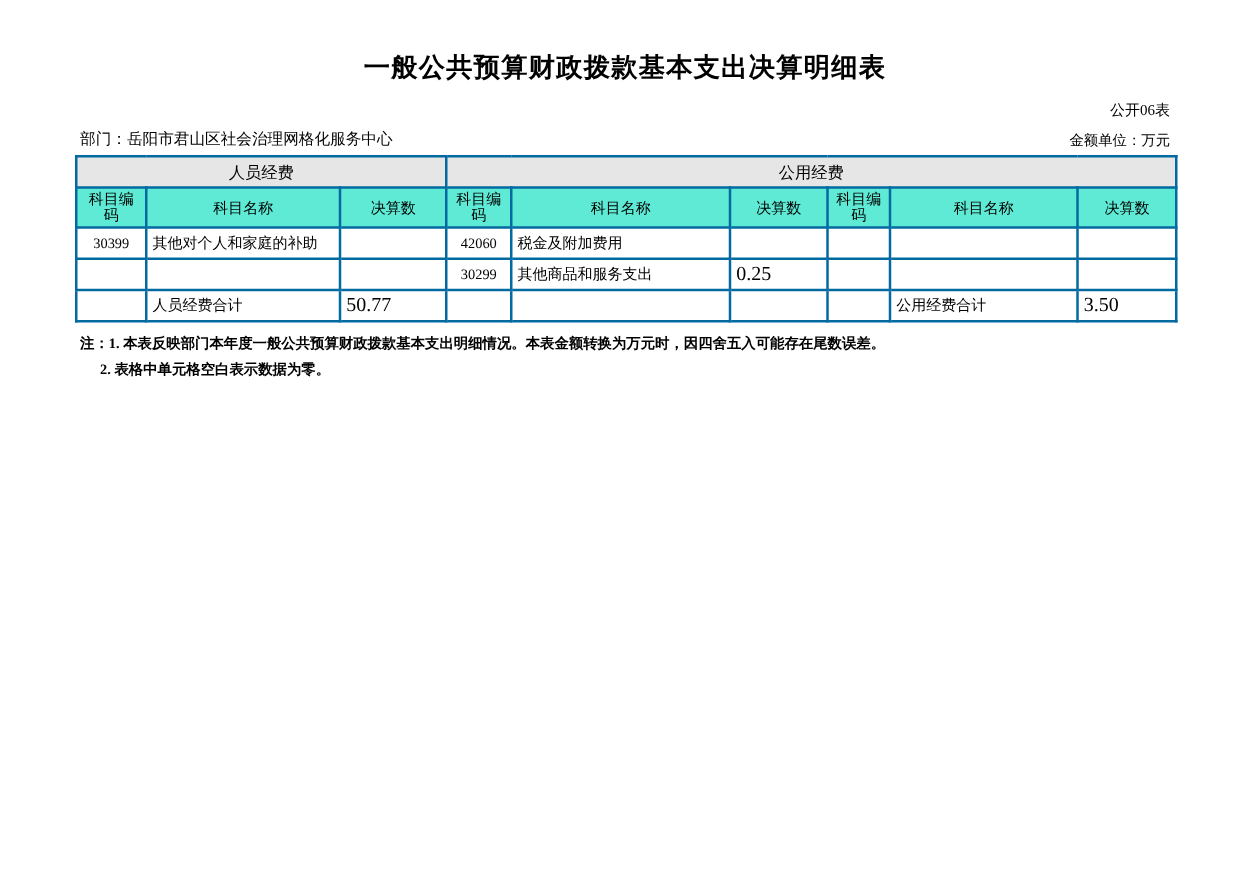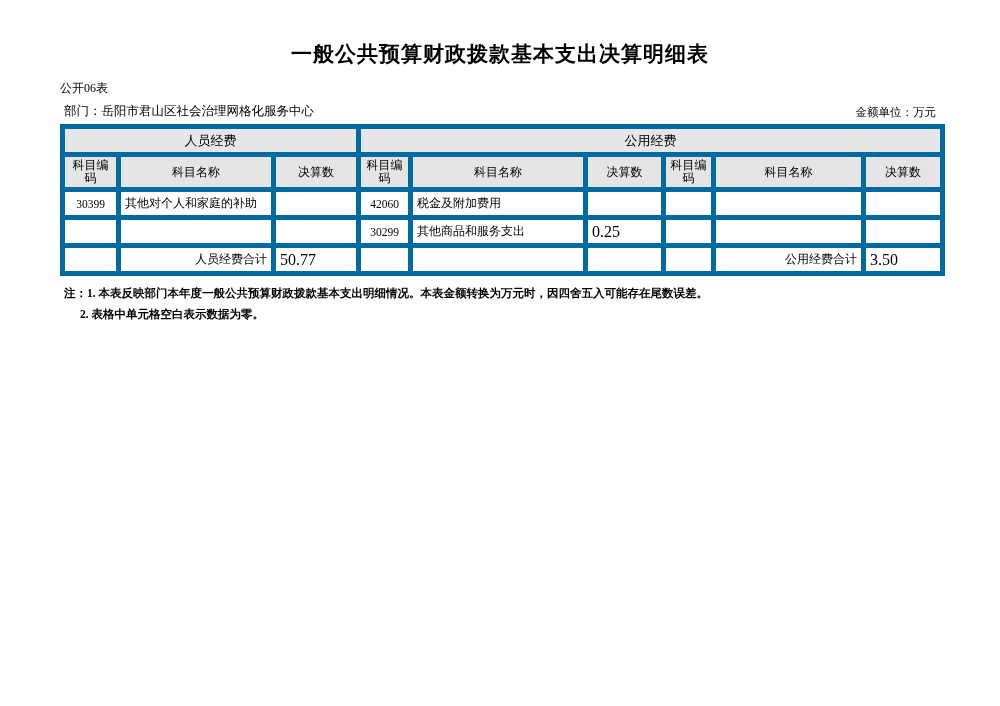--- a/index.html
+++ b/index.html
@@ -25,20 +25,21 @@
   .doc-title {
     text-align: center;
     font-size: 21px;
     font-weight: bold;
     letter-spacing: 1px;
     margin-top: 40px;
     margin-bottom: 0;
     font-family: "Liberation Serif", "DejaVu Serif", serif;
   }
   .sheet-code {
+    text-align: right;
     font-size: 12px;
     margin-top: 12px;
     padding-right: 4px;
   }
   .meta-row {
     display: flex;
     justify-content: space-between;
     align-items: flex-end;
     font-size: 12.5px;
     margin-top: 6px;
@@ -53,55 +54,55 @@
     white-space: nowrap;
     font-size: 11.5px;
   }
   table.main {
     border-collapse: collapse;
     width: 880px;
     table-layout: fixed;
     font-size: 12px;
   }
   table.main td, table.main th {
-    border: 5px solid #0369a1;
+    border: 2px solid #0369a1;
     padding: 2px 4px;
     height: 19px;
     vertical-align: middle;
     font-weight: normal;
   }
   .grp-head {
     background: #e6e6e6;
     text-align: center;
     font-size: 13px;
     height: 27px;
   }
   .col-head {
-    background: #e5e5e5;
+    background: #5eead4;
     text-align: center;
     font-size: 12px;
     height: 30px;
     line-height: 1.1;
   }
   .c-code {
     text-align: center;
     font-size: 11.5px;
   }
   .c-name {
     text-align: left;
     padding-left: 6px;
     font-size: 12px;
   }
   .c-num {
     padding-right: 8px;
     font-size: 16px;
     font-family: "Liberation Serif", "DejaVu Serif", serif;
   }
   .total-label {
-    text-align: right;
+    text-align: left;
     font-size: 12px;
   }
   .notes {
     font-size: 11.5px;
     margin-top: 7px;
     line-height: 1.75;
     padding-left: 4px;
   }
   .notes div {
     white-space: nowrap;

